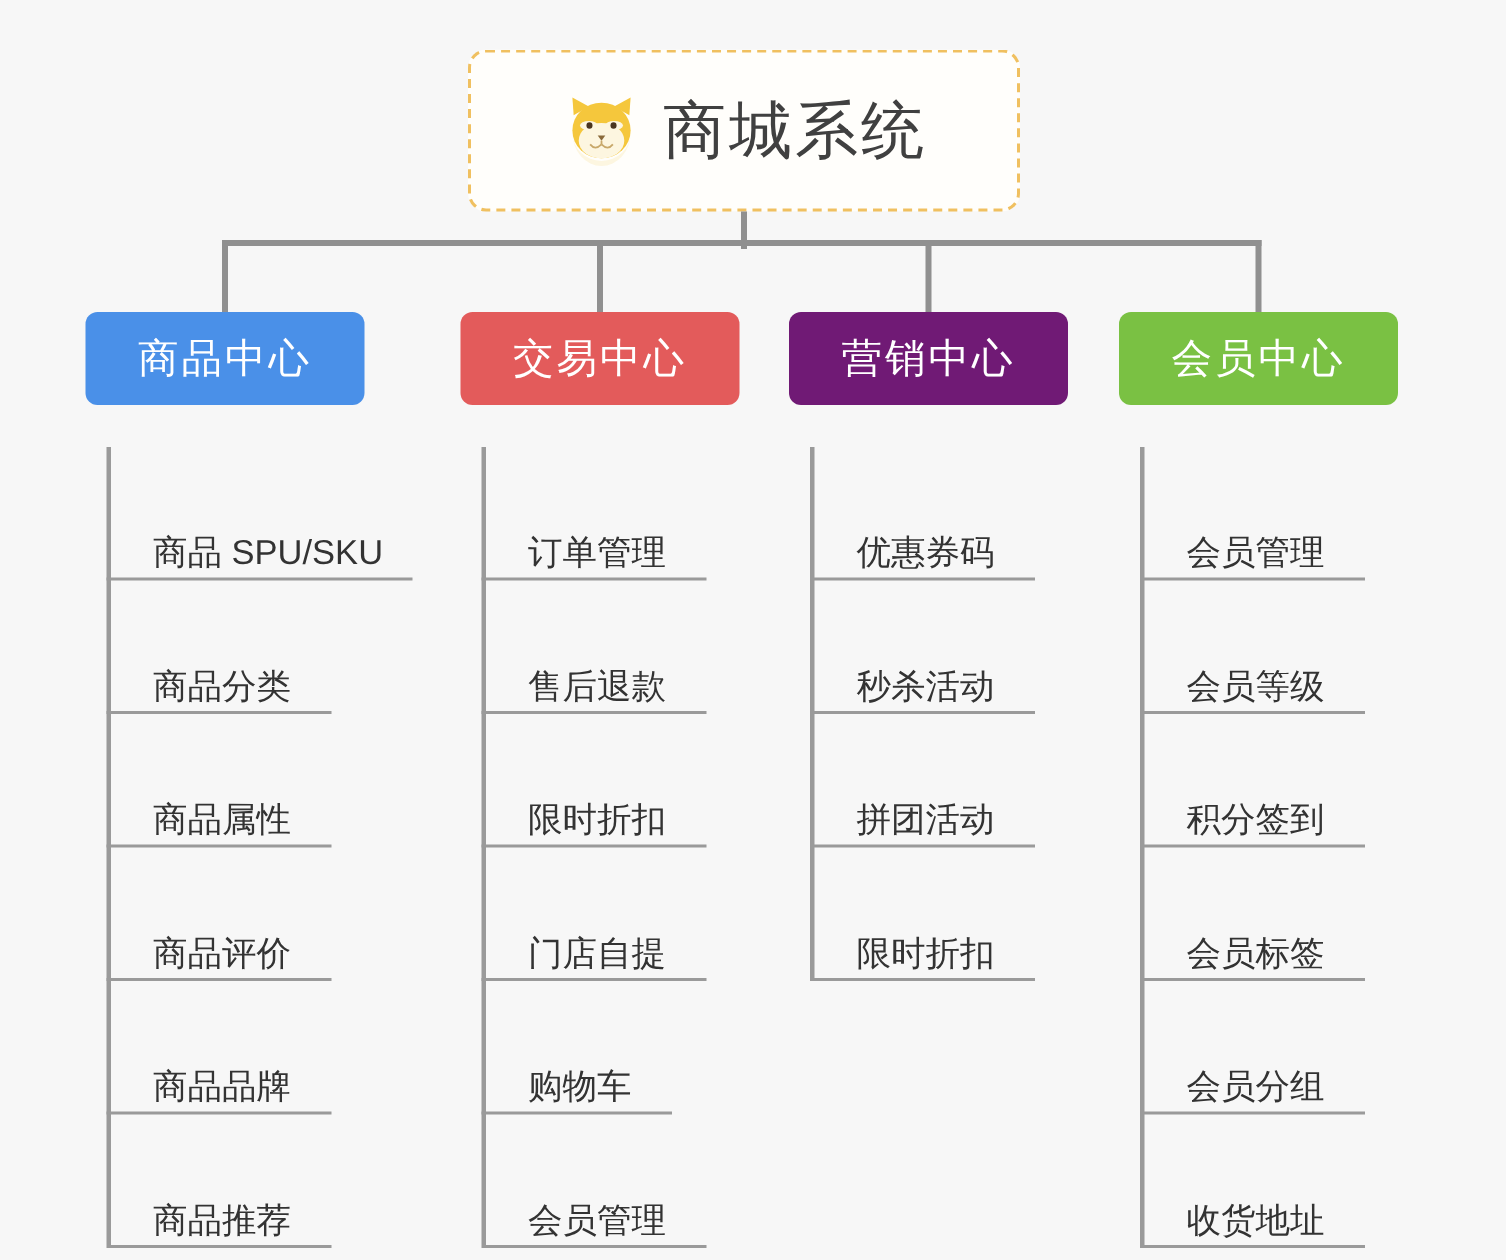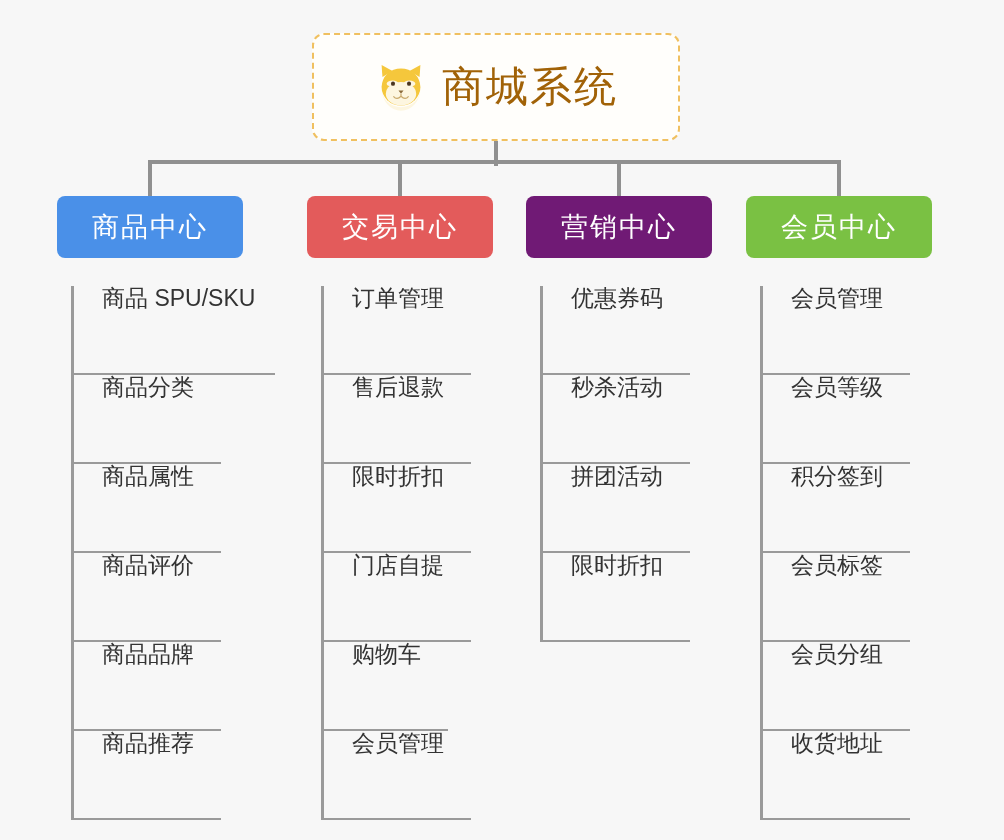--- a/index.html
+++ b/index.html
@@ -37,21 +37,21 @@
     gap: 14px;
   }
   .root-icon {
     width: 54px;
     height: 54px;
     flex: 0 0 auto;
     display: block;
   }
   .root-title {
     font-size: 42px;
-    color: #a16207;
+    color: #404040;
     letter-spacing: 2px;
     line-height: 1;
     white-space: nowrap;
   }
 
   
   .conn {
     position: absolute;
     background: #909090;
   }
@@ -69,21 +69,21 @@
   }
   .conn-v-col {
     top: 160px;
     width: 4px;
     height: 50px;
   }
 
   
   .column {
     position: absolute;
-    top: 196px;
+    top: 208px;
   }
   .cat-header {
     box-sizing: border-box;
     height: 62px;
     border-radius: 8px;
     display: flex;
     align-items: center;
     justify-content: center;
     color: #ffffff;
     font-size: 27px;
@@ -103,20 +103,21 @@
     top: 0;
     bottom: 2px;
     width: 3px;
     background: #9a9a9a;
   }
   .leaf-item {
     position: relative;
     height: 89px;
     box-sizing: border-box;
     display: flex;
+    align-items: flex-end;
     padding-left: 45px;
     padding-bottom: 6px;
   }
   .leaf-label {
     font-size: 23px;
     color: #333333;
     line-height: 1.1;
     white-space: nowrap;
   }
   .leaf-rule {

